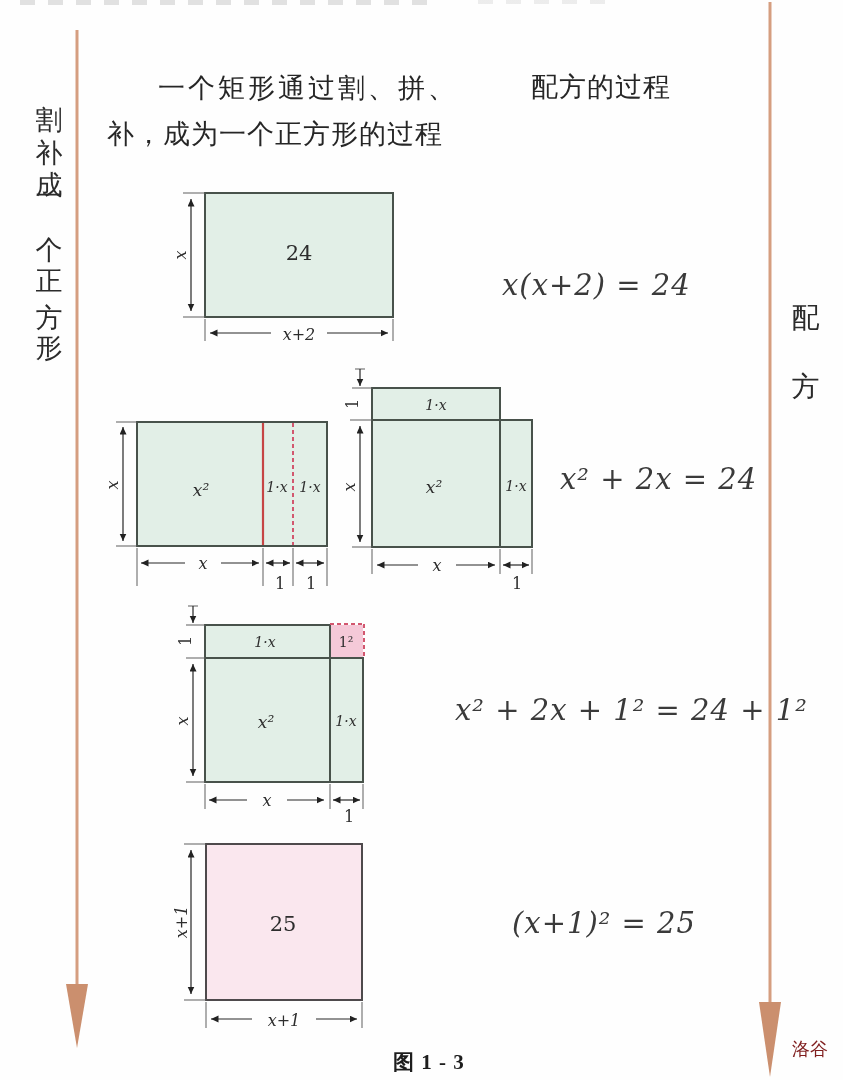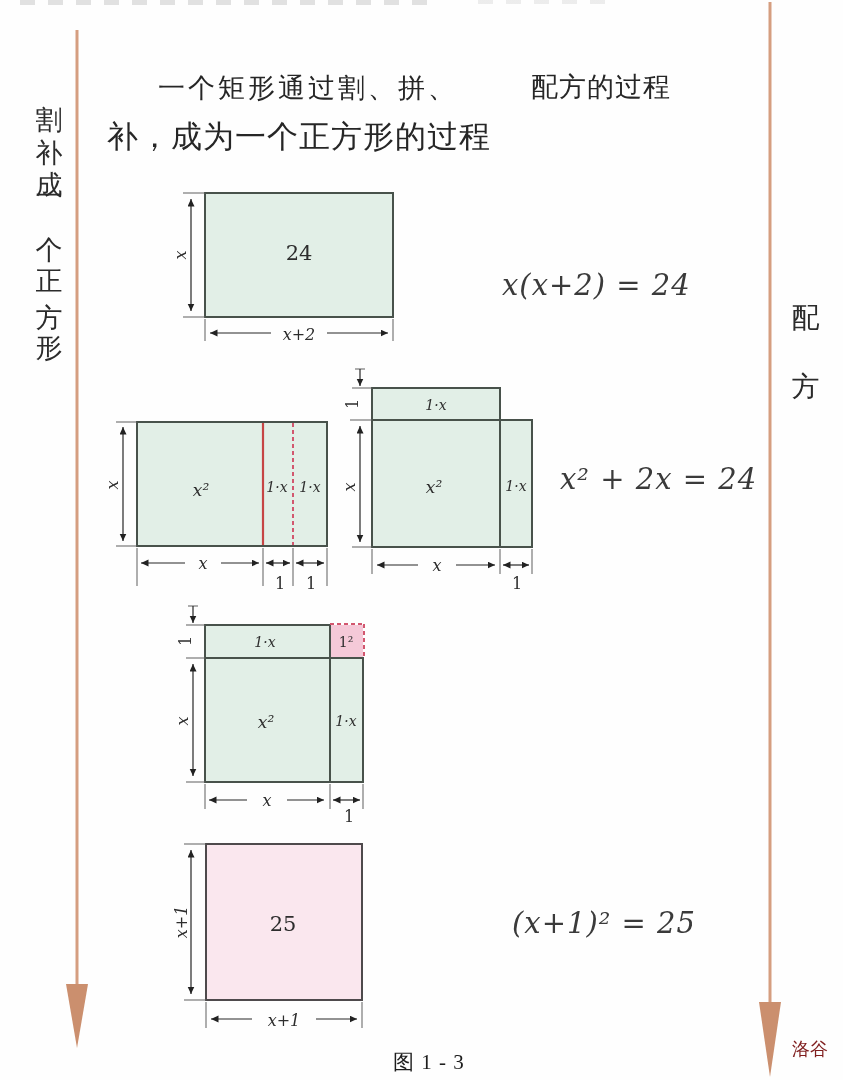--- a/index.html
+++ b/index.html
@@ -6,32 +6,32 @@
   .page{position:relative;width:843px;height:1080px;background:#fefefe;overflow:hidden;
         font-family:"Liberation Sans",sans-serif;}
   
   .remnant{position:absolute;background:repeating-linear-gradient(90deg,#c4c4c4 0 15px,transparent 15px 28px);}
   .r1{left:20px;top:0;width:410px;height:5px;opacity:.5;}
   .r2{left:478px;top:0;width:130px;height:4px;opacity:.3;}
   
   .cn{position:absolute;color:#262626;}
   .h1l{left:158px;top:70px;font-size:27px;letter-spacing:3px;}
   .h1r{left:531px;top:69px;font-size:27px;letter-spacing:1px;}
-  .h2{left:107px;top:116px;font-size:31px;letter-spacing:1px;}
+  .h2{left:107px;top:116px;font-size:27px;letter-spacing:1px;}
   .vleft{left:31px;top:83px;font-size:27px;writing-mode:vertical-rl;text-orientation:upright;letter-spacing:33px;color:#2b2b2b;}
   .vright{left:786px;top:282px;font-size:28px;writing-mode:vertical-rl;text-orientation:upright;letter-spacing:66px;color:#2b2b2b;}
   
   .eq{position:absolute;font-family:"DejaVu Serif","Liberation Serif",serif;
       font-style:italic;font-size:29px;color:#3a3a3a;letter-spacing:1px;white-space:nowrap;}
   .eq1{left:502px;top:268px;}
   .eq2{left:560px;top:462px;}
   .eq3{left:455px;top:693px;}
   .eq4{left:512px;top:906px;}
   .caption{position:absolute;left:393px;top:1048px;font-family:"Liberation Serif","DejaVu Serif",serif;
-           font-weight:400;font-size:21px;color:#1d1d1d;letter-spacing:1px;}
+           font-weight:700;font-size:21px;color:#1d1d1d;letter-spacing:1px;}
   .watermark{position:absolute;left:792px;top:1037px;font-size:18px;color:#7f1d1d;}
   
   svg{position:absolute;left:0;top:0;}
   .g{fill:#e2efe7;stroke:#48524b;stroke-width:2;}
   .pinkL{fill:#fae7ee;stroke:#4e4a4c;stroke-width:2;}
   .pinkS{fill:#f5c9d8;}
   .redline{stroke:#c64545;stroke-width:2.2;}
   .reddash{stroke:#d2576f;stroke-width:2;stroke-dasharray:4 3;fill:none;}
   .ext{stroke:#5f5f5f;stroke-width:1;}
   .dim{stroke:#262626;stroke-width:1.2;}
@@ -177,17 +177,18 @@
       <line class="ext" x1="206" y1="1002" x2="206" y2="1028"></line>
       <line class="ext" x1="362" y1="1002" x2="362" y2="1028"></line>
       <line class="dim" x1="252" y1="1019" x2="211" y2="1019" marker-end="url(#ah)"></line>
       <line class="dim" x1="316" y1="1019" x2="357" y2="1019" marker-end="url(#ah)"></line>
       <text class="m" x="284" y="1026">x+1</text>
     </g>
   </svg>
 
   <div class="eq eq1">x(x+2) = 24</div>
   <div class="eq eq2">x² + 2x = 24</div>
+  <div class="eq eq3">x² + 2x + 1² = 24 + 1²</div>
   <div class="eq eq4">(x+1)² = 25</div>
 
   <div class="caption">图 1 - 3</div>
   <div class="watermark">洛谷</div>
 </div>
 
 </body></html>

